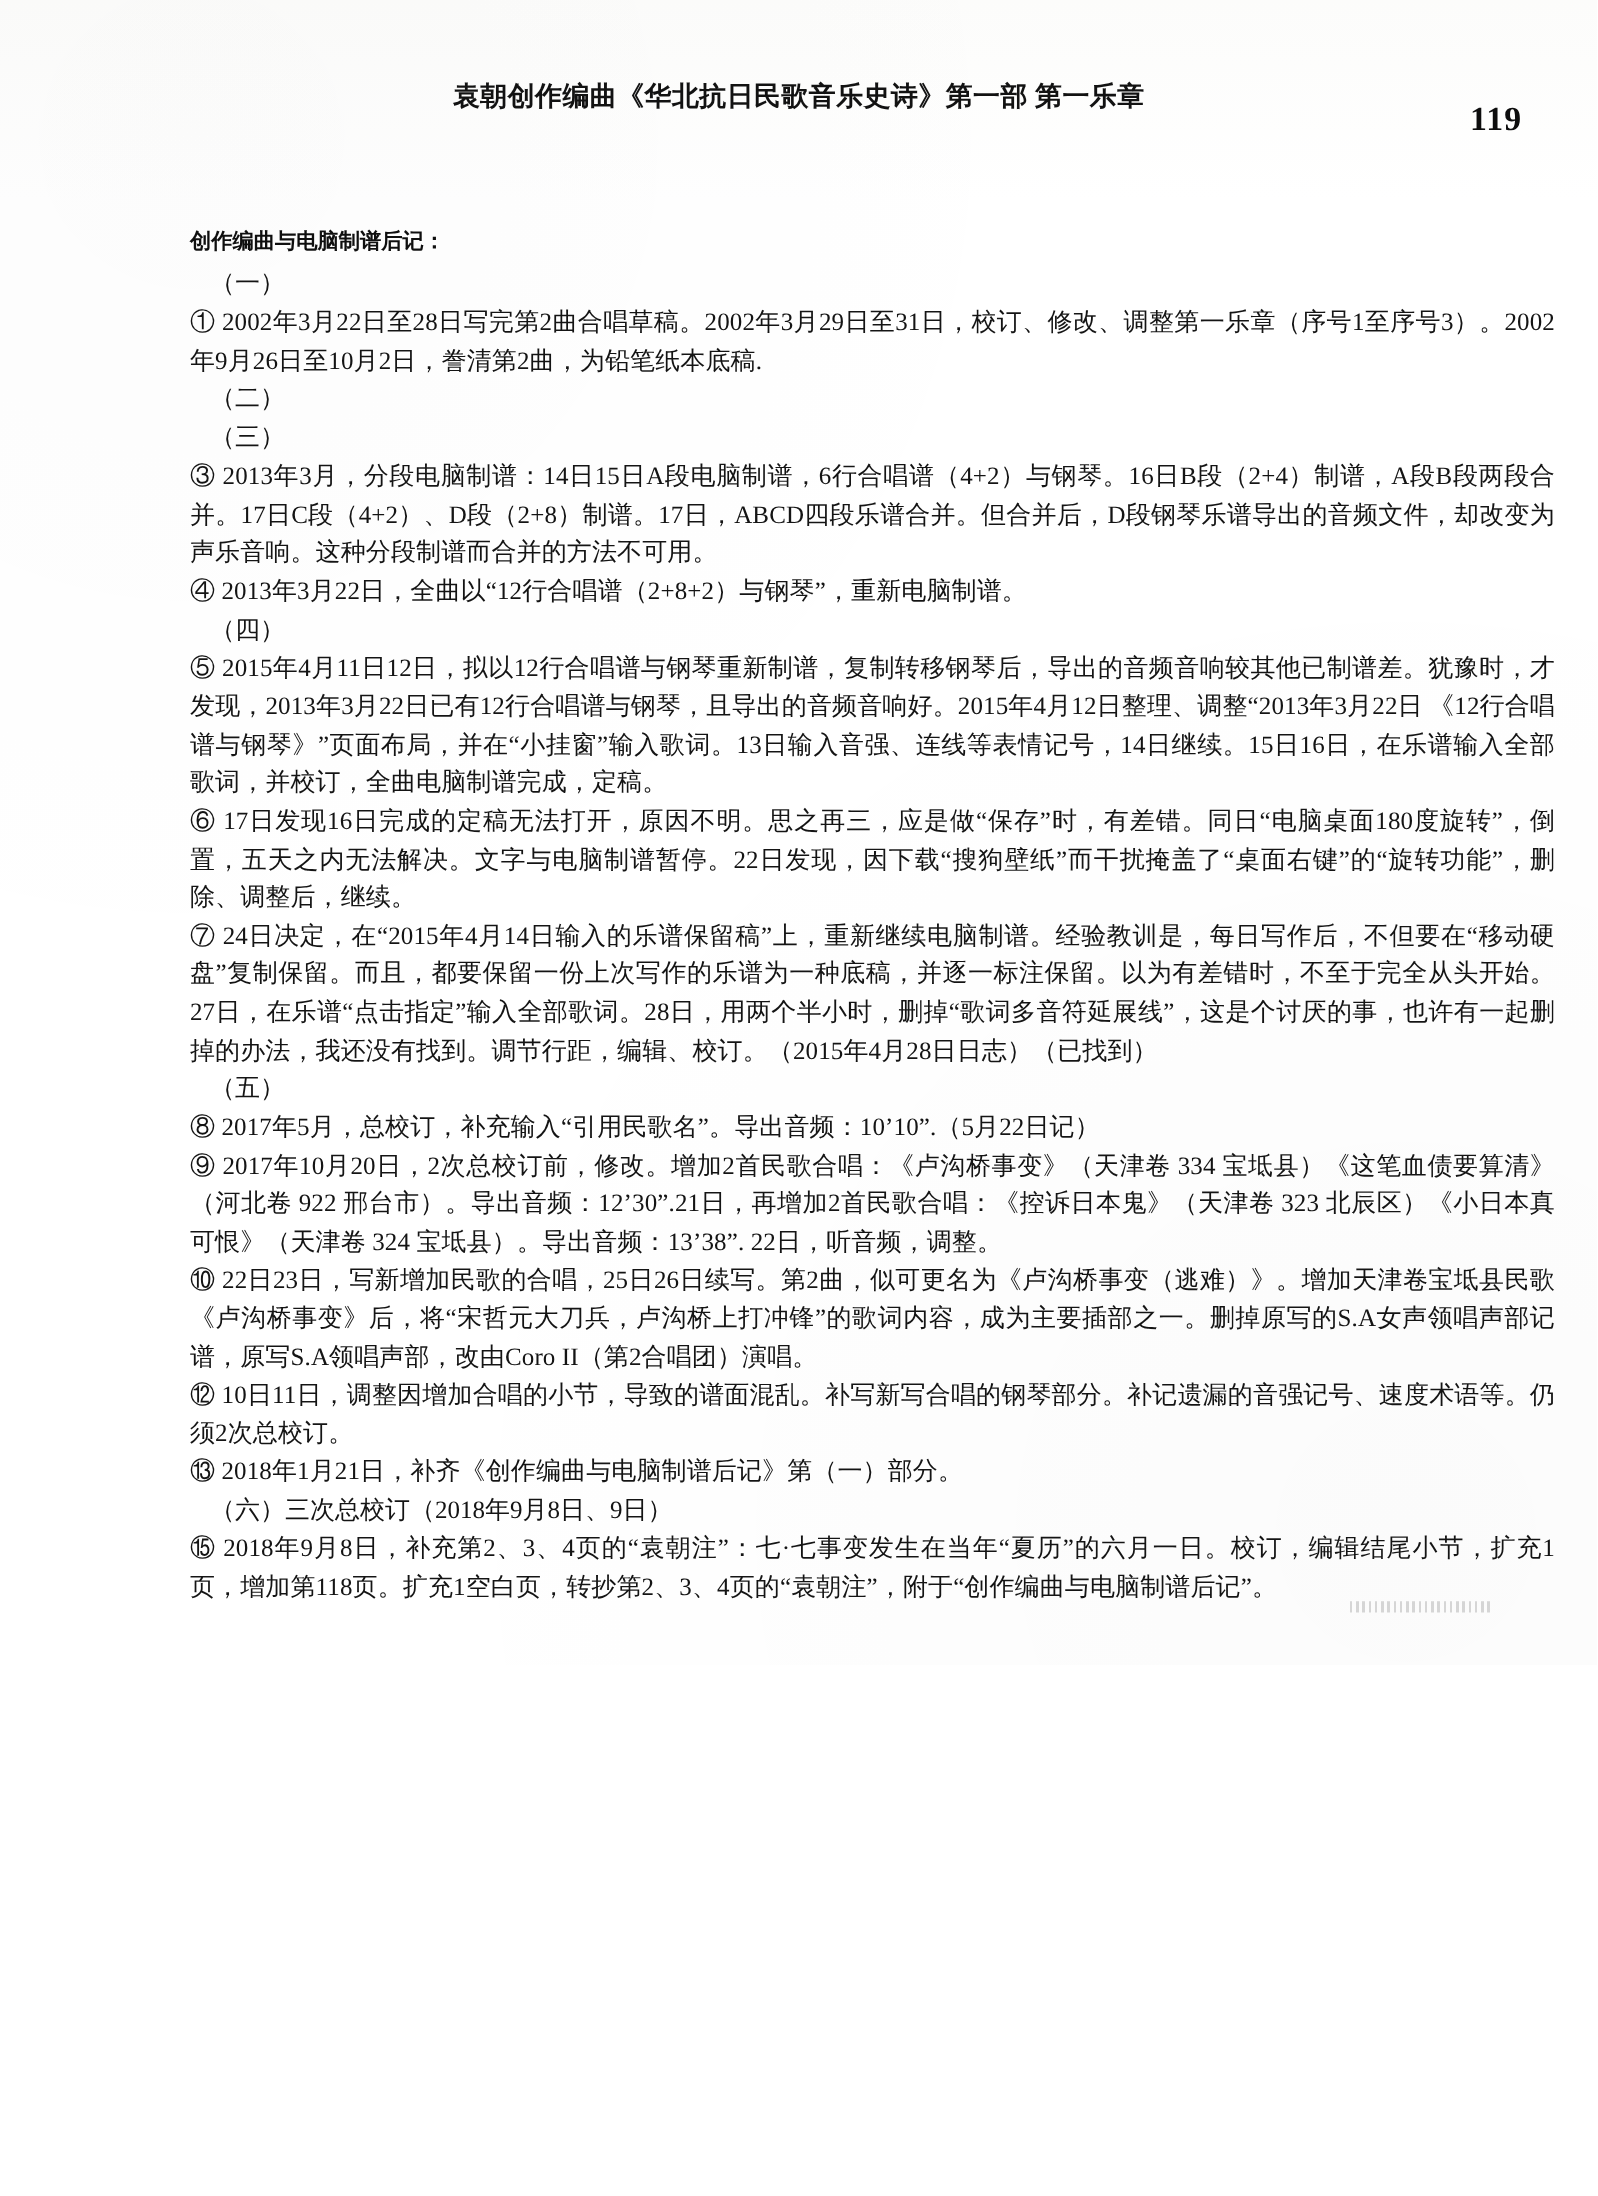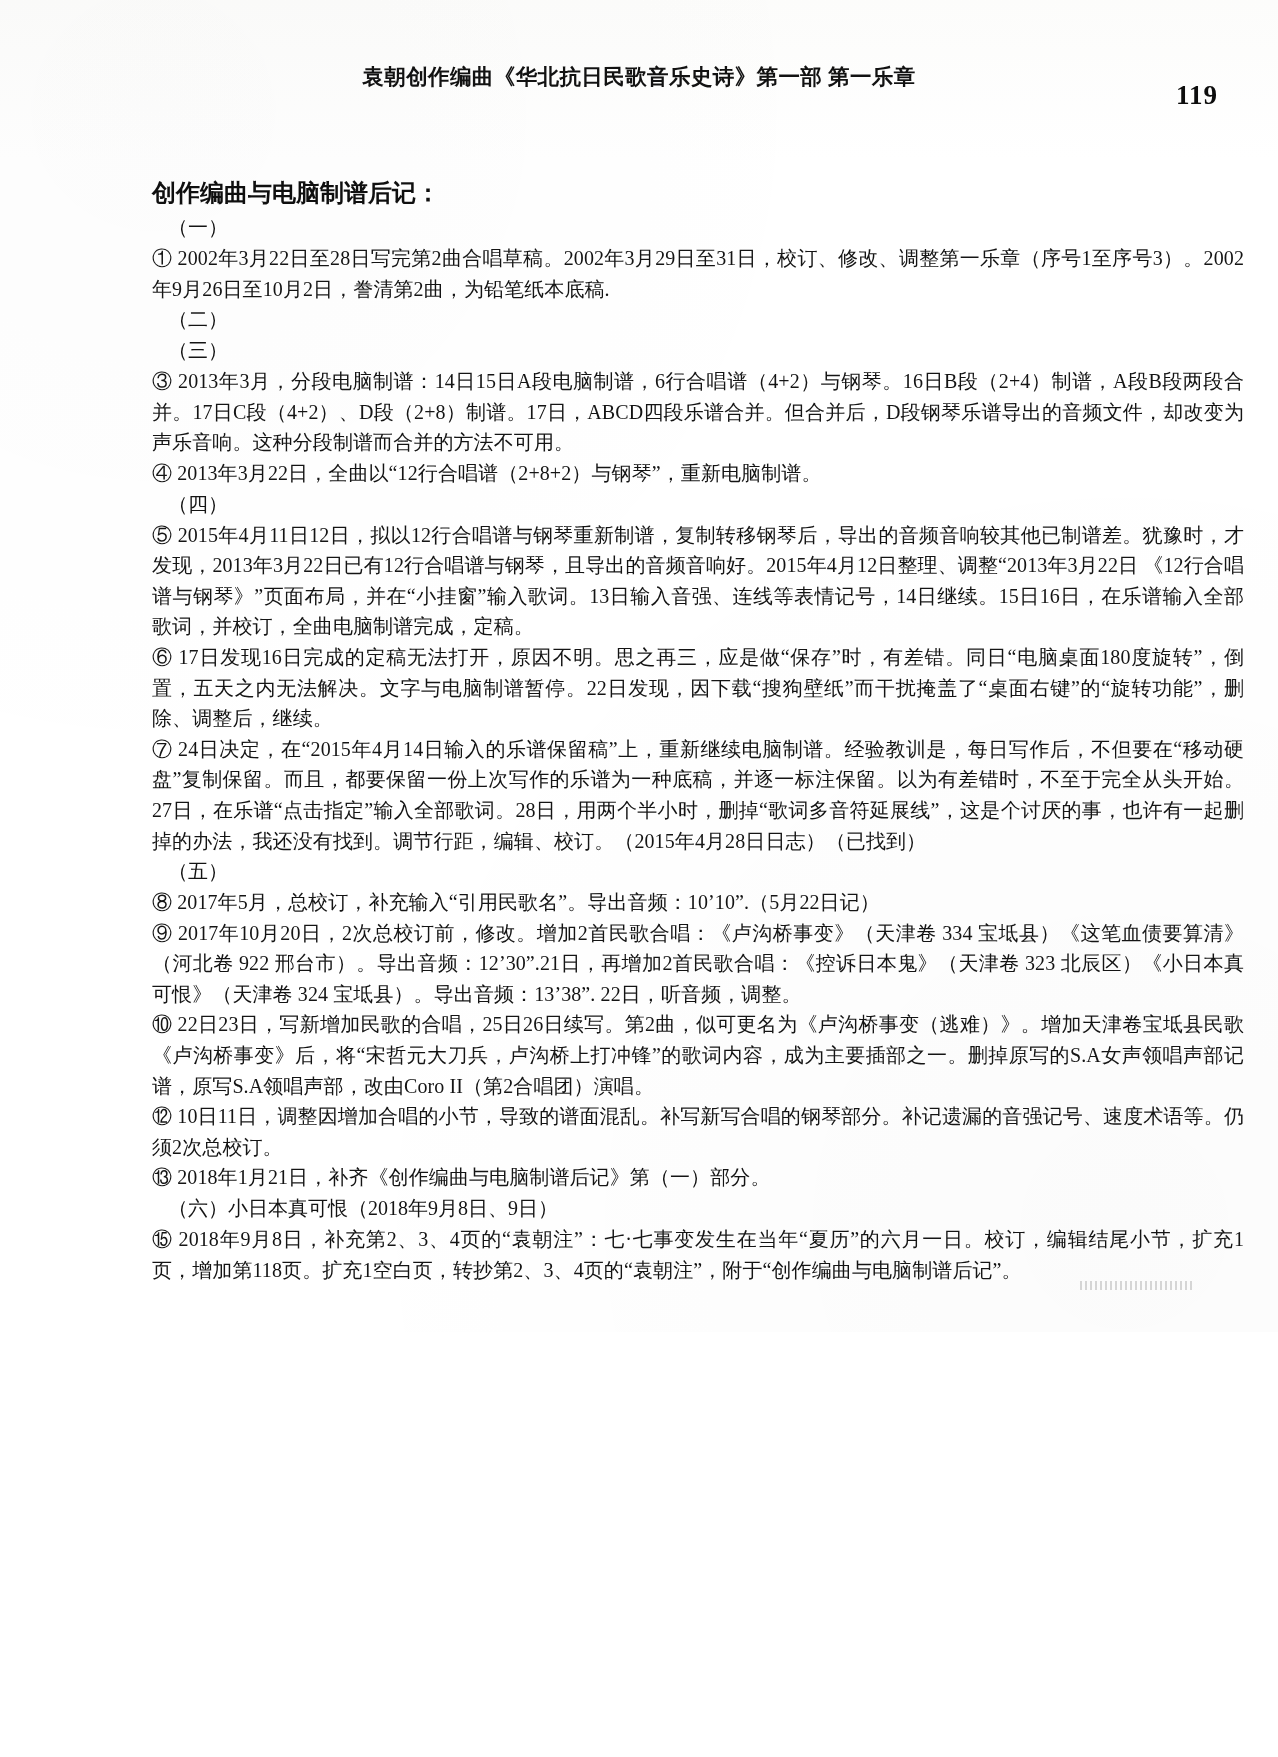--- a/index.html
+++ b/index.html
@@ -60,21 +60,21 @@
   }
 
   
   .body-block {
     position: absolute;
     top: 178px;
     left: 152px;
     width: 1092px;
   }
   .doc-title {
-    font-size: 24px;
+    font-size: 17px;
     line-height: 30px;
     font-weight: 700;
     margin-bottom: 4px;
     color: #0f0f0f;
   }
   .section-mark {
     font-size: 20px;
     line-height: 31px;
     padding-left: 16px;
     color: #141414;
@@ -168,21 +168,21 @@
     <p class="para">⑥  17日发现16日完成的定稿无法打开，原因不明。思之再三，应是做“保存”时，有差错。同日“电脑桌面180度旋转”，倒置，五天之内无法解决。文字与电脑制谱暂停。22日发现，因下载“搜狗壁纸”而干扰掩盖了“桌面右键”的“旋转功能”，删除、调整后，继续。</p>
     <p class="para">⑦  24日决定，在“2015年4月14日输入的乐谱保留稿”上，重新继续电脑制谱。经验教训是，每日写作后，不但要在“移动硬盘”复制保留。而且，都要保留一份上次写作的乐谱为一种底稿，并逐一标注保留。以为有差错时，不至于完全从头开始。27日，在乐谱“点击指定”输入全部歌词。28日，用两个半小时，删掉“歌词多音符延展线”，这是个讨厌的事，也许有一起删掉的办法，我还没有找到。调节行距，编辑、校订。（2015年4月28日日志）（已找到）</p>
 
     <div class="section-mark">（五）</div>
     <p class="para">⑧  2017年5月，总校订，补充输入“引用民歌名”。导出音频：10’10”.（5月22日记）</p>
     <p class="para">⑨  2017年10月20日，2次总校订前，修改。增加2首民歌合唱：《卢沟桥事变》（天津卷 334 宝坻县）《这笔血债要算清》（河北卷 922 邢台市）。导出音频：12’30”.21日，再增加2首民歌合唱：《控诉日本鬼》（天津卷 323 北辰区）《小日本真可恨》（天津卷 324 宝坻县）。导出音频：13’38”. 22日，听音频，调整。</p>
     <p class="para">⑩  22日23日，写新增加民歌的合唱，25日26日续写。第2曲，似可更名为《卢沟桥事变（逃难）》。增加天津卷宝坻县民歌《卢沟桥事变》后，将“宋哲元大刀兵，卢沟桥上打冲锋”的歌词内容，成为主要插部之一。删掉原写的S.A女声领唱声部记谱，原写S.A领唱声部，改由Coro II（第2合唱团）演唱。</p>
     <p class="para">⑫  10日11日，调整因增加合唱的小节，导致的谱面混乱。补写新写合唱的钢琴部分。补记遗漏的音强记号、速度术语等。仍须2次总校订。</p>
     <p class="para">⑬  2018年1月21日，补齐《创作编曲与电脑制谱后记》第（一）部分。</p>
 
-    <div class="section-mark">（六）小日本真可恨（2018年9月8日、9日）</div>
+    <div class="section-mark">（六）三次总校订（2018年9月8日、9日）</div>
     <p class="para">⑮  2018年9月8日，补充第2、3、4页的“袁朝注”：七·七事变发生在当年“夏历”的六月一日。校订，编辑结尾小节，扩充1页，增加第118页。扩充1空白页，转抄第2、3、4页的“袁朝注”，附于“创作编曲与电脑制谱后记”。</p>
 
   </div>
 
   <div class="sig-block">
     <div class="sig-row">
       <span class="sig-name">袁朝</span>
       <span class="sig-date">2018年9月9日</span>
     </div>
     <div class="sig-place">于京北   云津闸畔   立水桥边</div>

